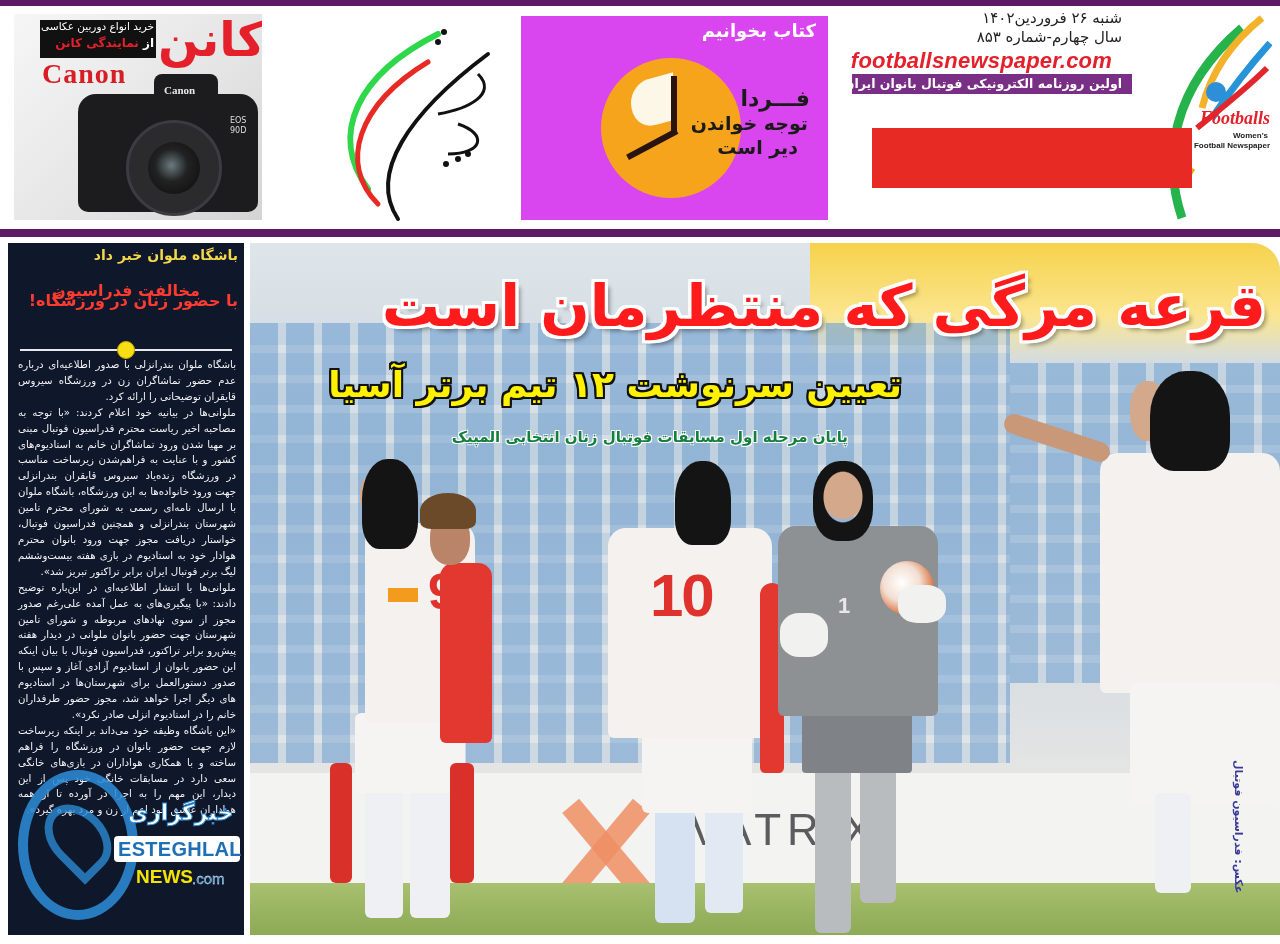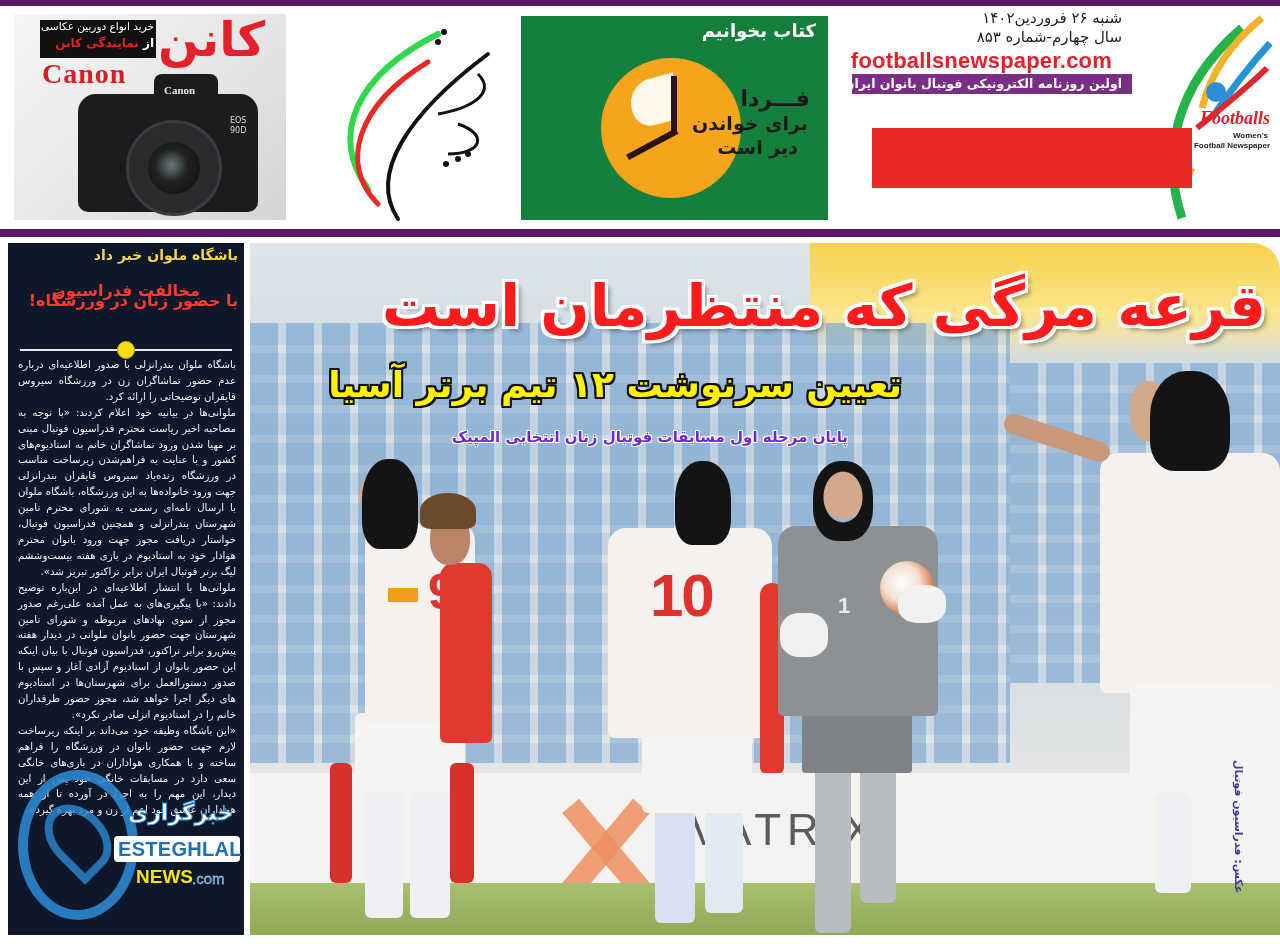--- a/index.html
+++ b/index.html
@@ -7,45 +7,45 @@
   body { position: relative; font-family: "DejaVu Sans", sans-serif; }
 
   .frame-top { position: absolute; left: 0; top: 0; width: 1280px; height: 6px; background: #5b1a63; }
   .frame-mid { position: absolute; left: 0; top: 229px; width: 1280px; height: 8px; background: #5b1a63; }
   .frame-mid2 { position: absolute; left: 0; top: 237px; width: 1280px; height: 2px; background: #ffffff; }
 
   
   .masthead { position: absolute; right: 8px; top: 8px; width: 420px; height: 220px; }
   .mh-date { position: absolute; right: 150px; top: 2px; font-size: 15px; color: #222; direction: rtl; text-align: right; line-height: 17px; white-space: nowrap; }
   .mh-issue { position: absolute; right: 150px; top: 20px; font-size: 15px; color: #222; direction: rtl; text-align: right; white-space: nowrap; }
-  .mh-url { position: absolute; right: 160px; top: 40px; font-family: "Liberation Sans", sans-serif; font-weight: bold; font-size: 22px; color: #e4202b; letter-spacing: 0.2px; white-space: nowrap; }
+  .mh-url { position: absolute; right: 160px; top: 40px; font-family: "Liberation Sans", sans-serif; font-weight: bold; font-size: 22px; color: #e4202b; letter-spacing: 0.2px; white-space: nowrap; font-style: italic; }
   .mh-tagline { position: absolute; right: 140px; top: 66px; width: 280px; height: 20px; background: #7a2f86; color: #fff; font-size: 12.5px; font-weight: bold; direction: rtl; text-align: right; padding-right: 10px; line-height: 20px; white-space: nowrap; overflow: hidden; }
   .mh-redbar { position: absolute; right: 80px; top: 120px; width: 320px; height: 60px; background: #e82a25; }
   .mh-logo-text { position: absolute; right: 90px; top: 92px; font-family: "DejaVu Sans", sans-serif; font-weight: bold; font-size: 82px; color: #111; direction: rtl; line-height: 110px; letter-spacing: -3px; text-shadow: 2px 2px 0 #444; }
   .mh-swoosh { position: absolute; right: 0; top: 0; width: 130px; height: 220px; }
   .mh-brand { position: absolute; right: 2px; top: 100px; font-family: "Liberation Serif", serif; font-style: italic; font-weight: bold; font-size: 18px; color: #e4202b; }
   .mh-brand-sub1 { position: absolute; right: 4px; top: 123px; font-family: "Liberation Sans", sans-serif; font-weight: bold; font-size: 8px; color: #222; }
   .mh-brand-sub2 { position: absolute; right: 2px; top: 133px; font-family: "Liberation Sans", sans-serif; font-weight: bold; font-size: 8px; color: #222; margin-left: 23px; }
 
   
-  .book-ad { position: absolute; left: 521px; top: 16px; width: 307px; height: 204px; background: #15803d; overflow: hidden; }
+  .book-ad { position: absolute; left: 521px; top: 16px; width: 307px; height: 204px; background: #d946ef; overflow: hidden; }
   .book-ad-title { position: absolute; right: 12px; top: 4px; color: #fff; font-weight: bold; font-size: 18px; direction: rtl; }
   .book-clock { position: absolute; left: 80px; top: 42px; width: 140px; height: 140px; border-radius: 50%; background: #f7a41d; }
   .book-hand-v { position: absolute; left: 150px; top: 60px; width: 6px; height: 56px; background: #2a1410; }
   .book-hand-h { position: absolute; left: 100px; top: 112px; width: 56px; height: 6px; background: #2a1410; transform: rotate(-28deg); transform-origin: right center; }
   .book-pages { position: absolute; left: 110px; top: 62px; width: 42px; height: 48px; background: #fdf7e8; border-radius: 40% 0 0 60%; transform: skewY(-15deg); }
   .book-line1 { position: absolute; right: 18px; top: 72px; color: #1b1b1b; font-weight: bold; font-size: 22px; direction: rtl; line-height: 22px; letter-spacing: 6px; text-align: center; }
   .book-line2 { position: absolute; right: 20px; top: 96px; color: #1b1b1b; font-weight: bold; font-size: 19px; direction: rtl; line-height: 22px; }
   .book-line3 { position: absolute; right: 30px; top: 120px; color: #1b1b1b; font-weight: bold; font-size: 19px; direction: rtl; line-height: 22px; }
 
   
   .calli { position: absolute; left: 318px; top: 14px; width: 190px; height: 208px; }
 
   
-  .canon-ad { position: absolute; left: 14px; top: 14px; width: 272px; height: 206px; background: linear-gradient(135deg, #f6f6f6 0%, #e4e4e4 60%, #d4d4d4 100%); overflow: hidden; }
+  .canon-ad { position: absolute; left: 14px; top: 14px; width: 248px; height: 206px; background: linear-gradient(135deg, #f6f6f6 0%, #e4e4e4 60%, #d4d4d4 100%); overflow: hidden; }
   .canon-black { position: absolute; left: 26px; top: 6px; width: 116px; height: 38px; background: #111; }
   .canon-black-l1 { position: absolute; left: 30px; top: 6px; width: 110px; color: #fff; font-size: 10.5px; direction: rtl; text-align: right; white-space: nowrap; }
   .canon-black-l2 { position: absolute; left: 30px; top: 22px; width: 110px; color: #e4202b; font-weight: bold; font-size: 12px; direction: rtl; text-align: right; white-space: nowrap; }
   .canon-black-l2 .az { color: #fff; }
   .canon-fa-logo { position: absolute; left: 144px; top: -2px; font-weight: bold; font-size: 48px; color: #e4202b; direction: rtl; line-height: 54px; letter-spacing: -2px; }
   .canon-wordmark { position: absolute; left: 28px; top: 44px; font-family: "Liberation Serif", serif; font-weight: bold; font-size: 28px; color: #d81e25; letter-spacing: 1px; }
   .camera-body { position: absolute; left: 64px; top: 80px; width: 180px; height: 118px; background: #1c1c1e; border-radius: 18px 18px 10px 10px; }
   .camera-hump { position: absolute; left: 140px; top: 60px; width: 64px; height: 30px; background: #1c1c1e; border-radius: 8px 8px 0 0; }
   .camera-hump-label { position: absolute; left: 150px; top: 70px; font-family: "Liberation Serif", serif; font-weight: bold; font-size: 11px; color: #e8e8e8; }
   .camera-lens-outer { position: absolute; left: 112px; top: 106px; width: 96px; height: 96px; border-radius: 50%; background: #2b2b2e; border: 3px solid #3c3c40; }
@@ -107,21 +107,21 @@
   .num-g { position: absolute; font-family: "Liberation Sans", sans-serif; font-weight: bold; color: #e8e8e8; }
   .ball { position: absolute; border-radius: 50%; background: radial-gradient(circle at 40% 40%, #ffffff 0%, #f2ded2 40%, #d9652b 75%, #b5381f 100%); }
   .glove { position: absolute; background: #f1f1ef; border-radius: 40%; }
   .armband { position: absolute; background: #f39b1d; }
 
   
   .hl-main { position: absolute; right: 14px; top: 266px; color: #ff1b1b; font-weight: bold; font-size: 58px; direction: rtl; white-space: nowrap; line-height: 80px;
     text-shadow: 3px 3px 0 #ffffff, -3px -3px 0 #ffffff, 3px -3px 0 #ffffff, -3px 3px 0 #ffffff, 0 3px 0 #fff, 3px 0 0 #fff, 0 -3px 0 #fff, -3px 0 0 #fff, 5px 5px 4px rgba(0,0,0,0.35); letter-spacing: 1px; }
   .hl-sub { position: absolute; right: 378px; top: 360px; color: #fff200; font-weight: bold; font-size: 36px; direction: rtl; white-space: nowrap; line-height: 50px;
     text-shadow: 2px 2px 0 #111, -2px -2px 0 #111, 2px -2px 0 #111, -2px 2px 0 #111, 0 2px 0 #111, 2px 0 0 #111, 0 -2px 0 #111, -2px 0 0 #111; }
-  .hl-deck { position: absolute; right: 432px; top: 428px; color: #6d28d9; font-weight: bold; font-size: 15px; direction: rtl; white-space: nowrap;
+  .hl-deck { position: absolute; right: 432px; top: 428px; color: #15803d; font-weight: bold; font-size: 15px; direction: rtl; white-space: nowrap;
     text-shadow: 1px 1px 0 #fff, -1px -1px 0 #fff, 1px -1px 0 #fff, -1px 1px 0 #fff; }
   .credit { position: absolute; left: 1232px; top: 760px; color: #3a3a9a; font-size: 11px; font-weight: bold; writing-mode: vertical-rl; direction: rtl; white-space: nowrap; }
 </style>
 </head>
 <body>
 
 <div class="frame-top"></div>
 
 <div class="masthead">
   <svg class="mh-swoosh" viewBox="0 0 130 220">
@@ -142,21 +142,21 @@
   <div class="mh-brand-sub2">Football Newspaper</div>
 </div>
 
 <div class="book-ad">
   <div class="book-ad-title">کتاب بخوانیم</div>
   <div class="book-clock"></div>
   <div class="book-pages"></div>
   <div class="book-hand-v"></div>
   <div class="book-hand-h"></div>
   <div class="book-line1">فـــردا</div>
-  <div class="book-line2">برای خواندن</div>
+  <div class="book-line2">توجه خواندن</div>
   <div class="book-line3">دیر است</div>
 </div>
 
 <div class="calli">
   <svg width="190" height="208" viewBox="0 0 190 208">
     <path d="M120 20 C 40 60, 10 120, 50 175" stroke="#2fd84a" stroke-width="6" fill="none" stroke-linecap="round"></path>
     <path d="M110 48 C 40 90, 20 150, 60 190" stroke="#e82a25" stroke-width="5" fill="none" stroke-linecap="round"></path>
     <path d="M170 40 C 90 100, 50 160, 80 205" stroke="#111" stroke-width="4" fill="none" stroke-linecap="round"></path>
     <path d="M160 60 C 180 80, 150 95, 120 100" stroke="#111" stroke-width="3" fill="none"></path>
     <path d="M140 110 C 170 120, 165 140, 130 140" stroke="#111" stroke-width="3" fill="none"></path>

